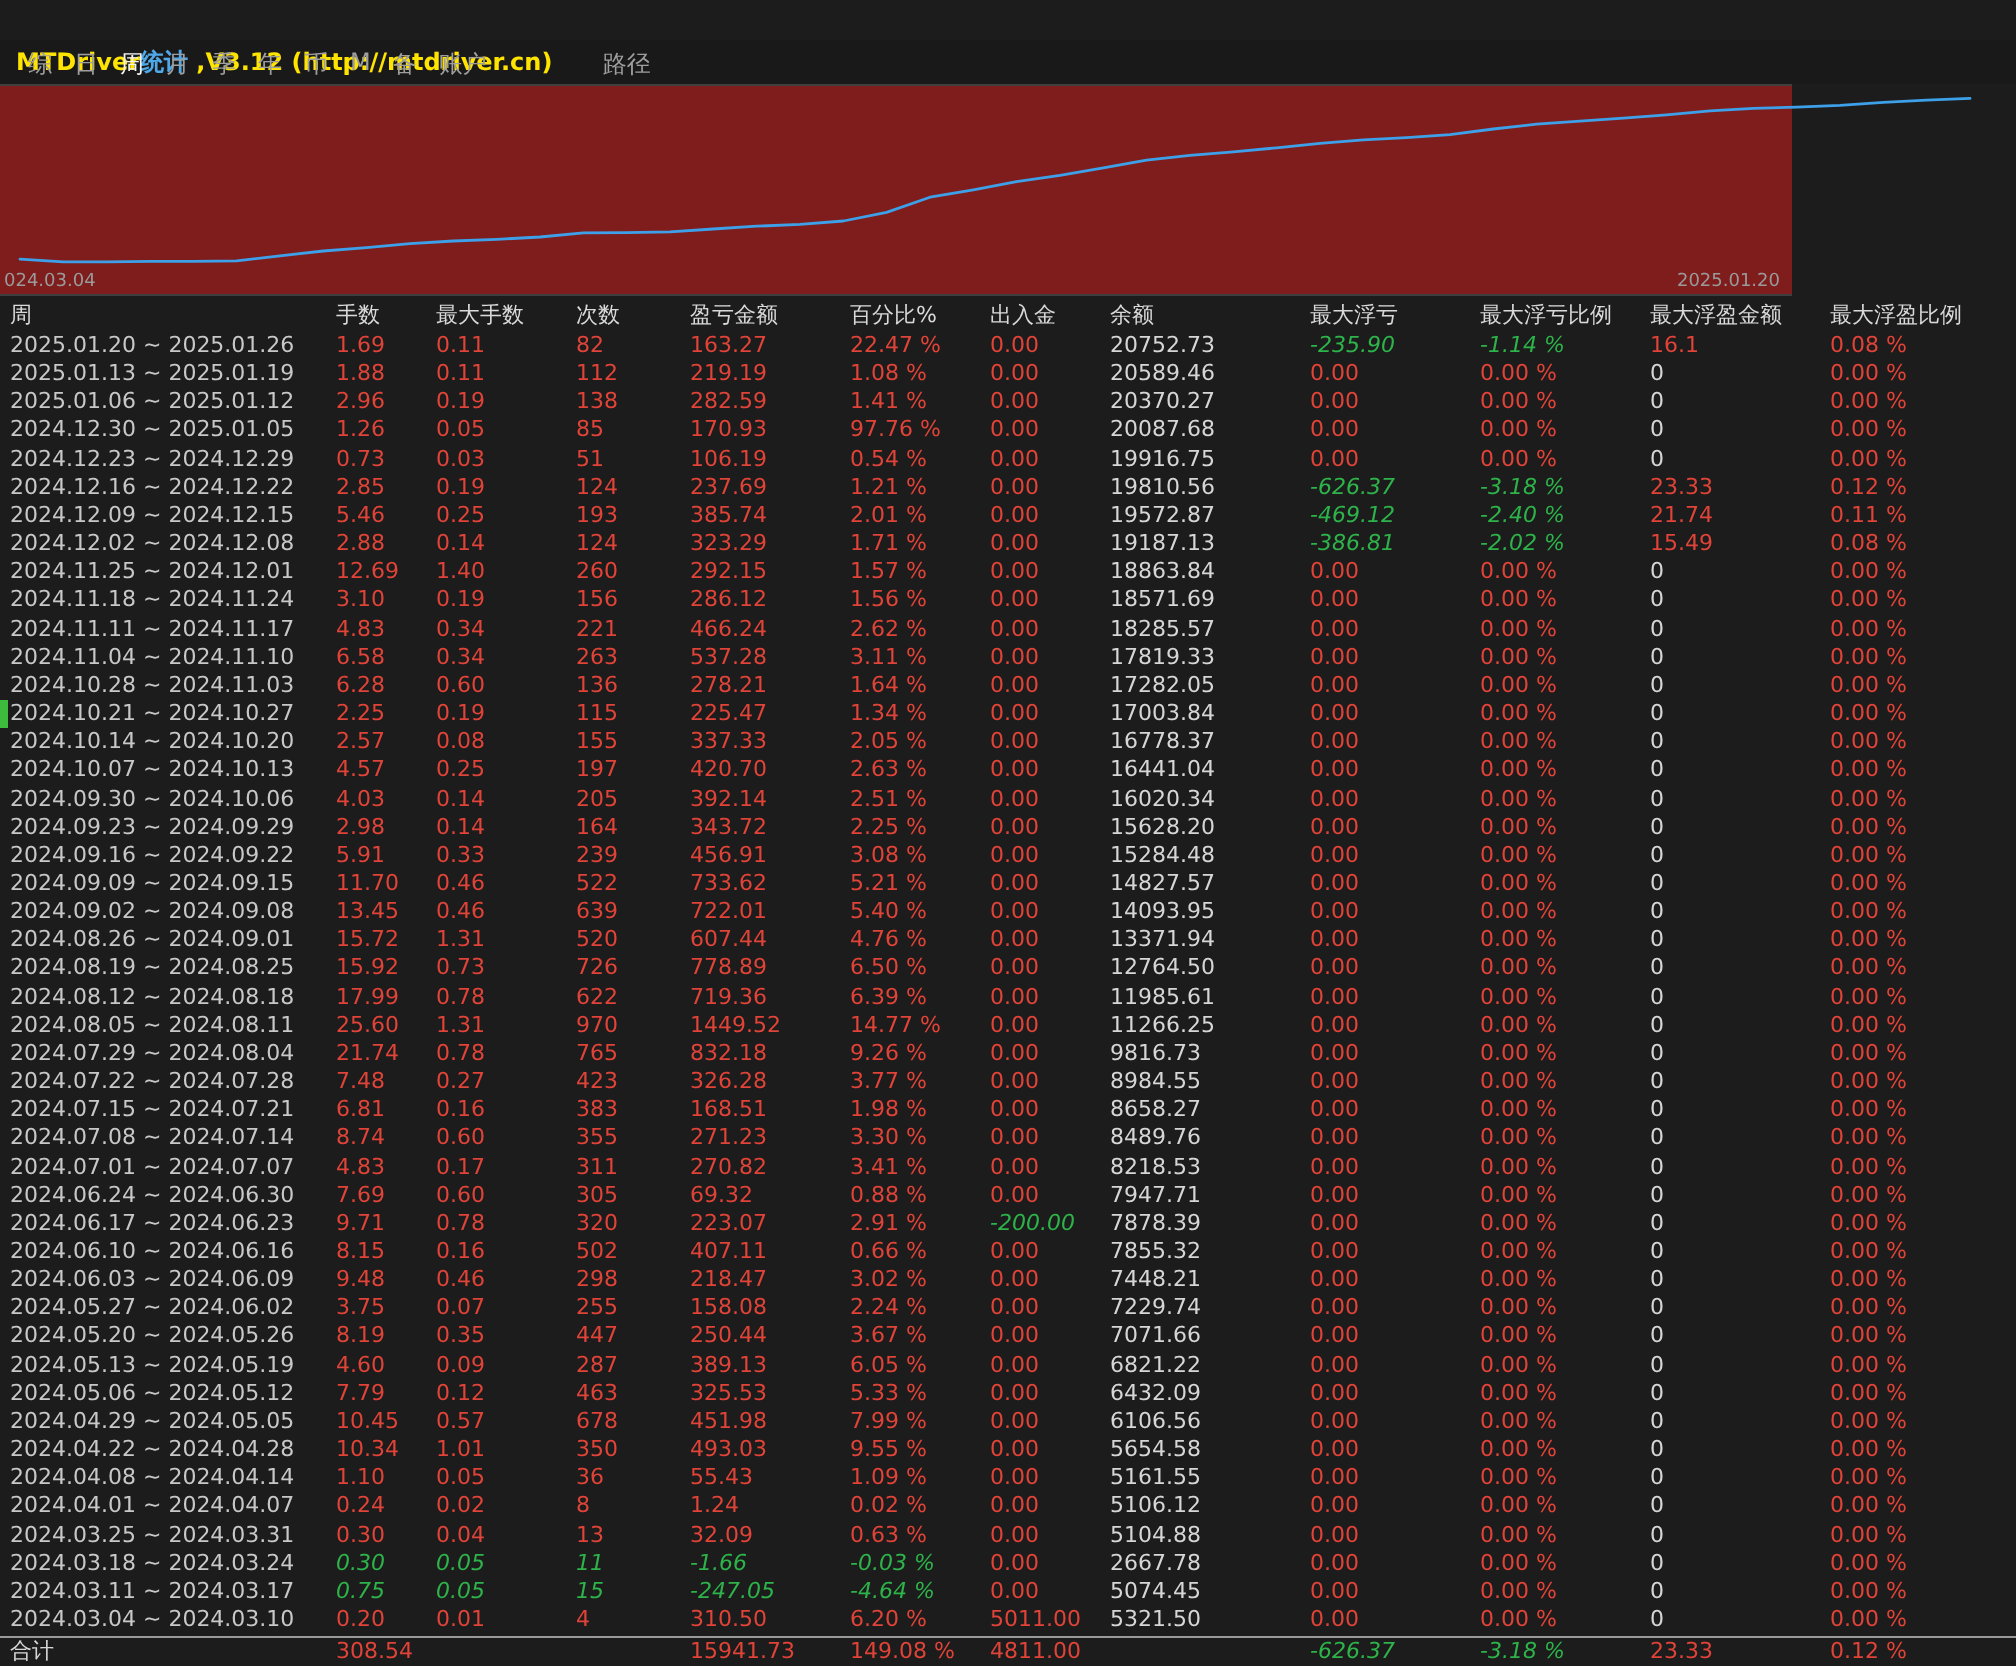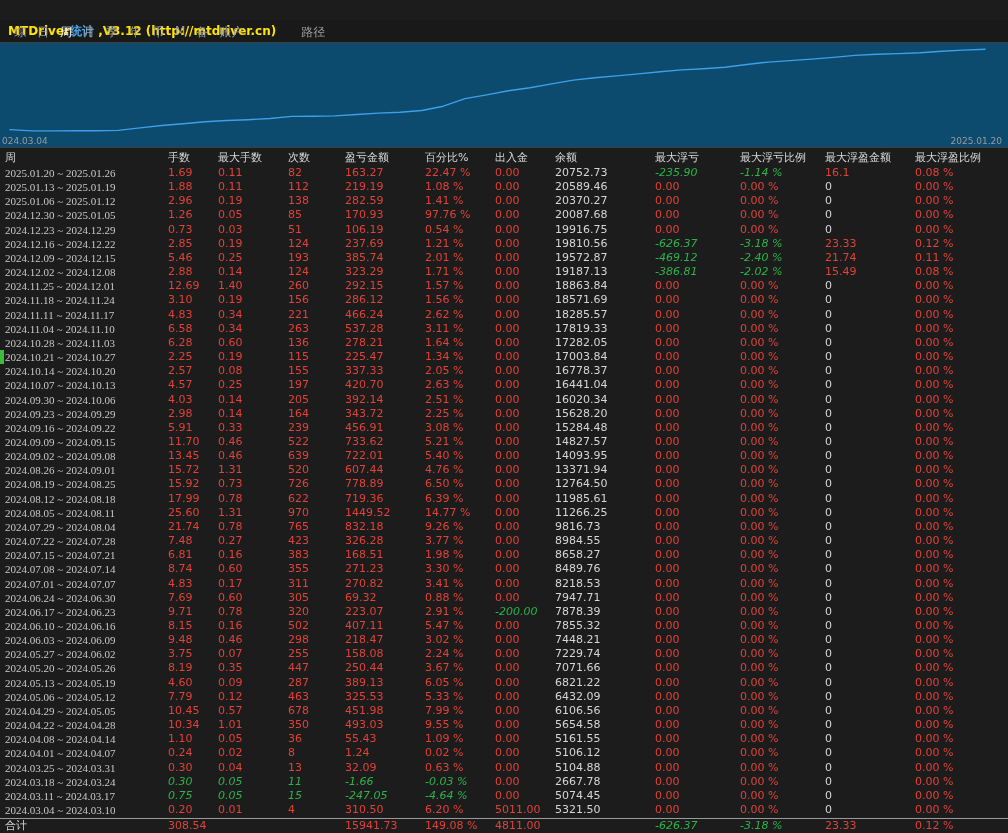--- a/index.html
+++ b/index.html
@@ -22,22 +22,22 @@
   .menubar{
     position:absolute;top:22px;left:0;width:100%;height:20px;
     display:flex;align-items:center;padding-left:14px;box-sizing:border-box;
     font-size:12px;color:#9e9e9e;
   }
   .menu-item{margin-right:11px;cursor:default;letter-spacing:0;}
   .menu-item.selected{color:#f2f2f2;}
   .menu-path{margin-left:47px;color:#9e9e9e;}
   
   .chart{
-    position:absolute;top:42px;left:0;width:1008px;height:106px;
-    background:#0c4a6e;border-top:1px solid #3f3f3f;border-bottom:1px solid #3f3f3f;
+    position:absolute;top:42px;left:0;width:896px;height:106px;
+    background:#7f1d1d;border-top:1px solid #3f3f3f;border-bottom:1px solid #3f3f3f;
     box-sizing:border-box;
   }
   .chart svg{position:absolute;top:0;left:0;}
   .axis-label{
     position:absolute;bottom:1px;font-size:9px;color:#9a9a9a;
   }
   .axis-label.left{left:2px;}
   .axis-label.right{right:6px;}
   
   .grid-row{
@@ -52,21 +52,21 @@
   }
   .tbody{
     position:absolute;top:166px;left:0;width:100%;height:652px;overflow:hidden;
   }
   .tbody .grid-row{height:14.17px;line-height:14.17px;}
   .tfoot{
     position:absolute;top:818px;left:0;width:100%;height:15px;line-height:14px;
     border-top:1px solid #9a9a9a;box-sizing:border-box;background:#1c1c1c;
   }
   .cell{overflow:hidden;}
-  .c-date{color:#c8c8c8;font-family:Liberation Serif, serif;}
+  .c-date{color:#c8c8c8;}
   .c-white{color:#d6d6d6;}
   .c-red{color:#e04338;}
   .c-green{color:#2db34a;font-style:italic;}
   .active-marker{
     position:absolute;left:0;top:350px;width:4px;height:14px;background:#3dbb3d;
   }
 </style>
 </head>
 <body>
 
@@ -563,21 +563,21 @@
         <span class="cell c-red">0.00 %</span>
         <span class="cell c-white">0</span>
         <span class="cell c-red">0.00 %</span>
       </div>
       <div class="grid-row">
         <span class="cell c-date">2024.06.10 ~ 2024.06.16</span>
         <span class="cell c-red">8.15</span>
         <span class="cell c-red">0.16</span>
         <span class="cell c-red">502</span>
         <span class="cell c-red">407.11</span>
-        <span class="cell c-red">5.47 %</span>
+        <span class="cell c-red">0.66 %</span>
         <span class="cell c-red">0.00</span>
         <span class="cell c-white">7855.32</span>
         <span class="cell c-red">0.00</span>
         <span class="cell c-red">0.00 %</span>
         <span class="cell c-white">0</span>
         <span class="cell c-red">0.00 %</span>
       </div>
       <div class="grid-row">
         <span class="cell c-date">2024.06.03 ~ 2024.06.09</span>
         <span class="cell c-red">9.48</span>

